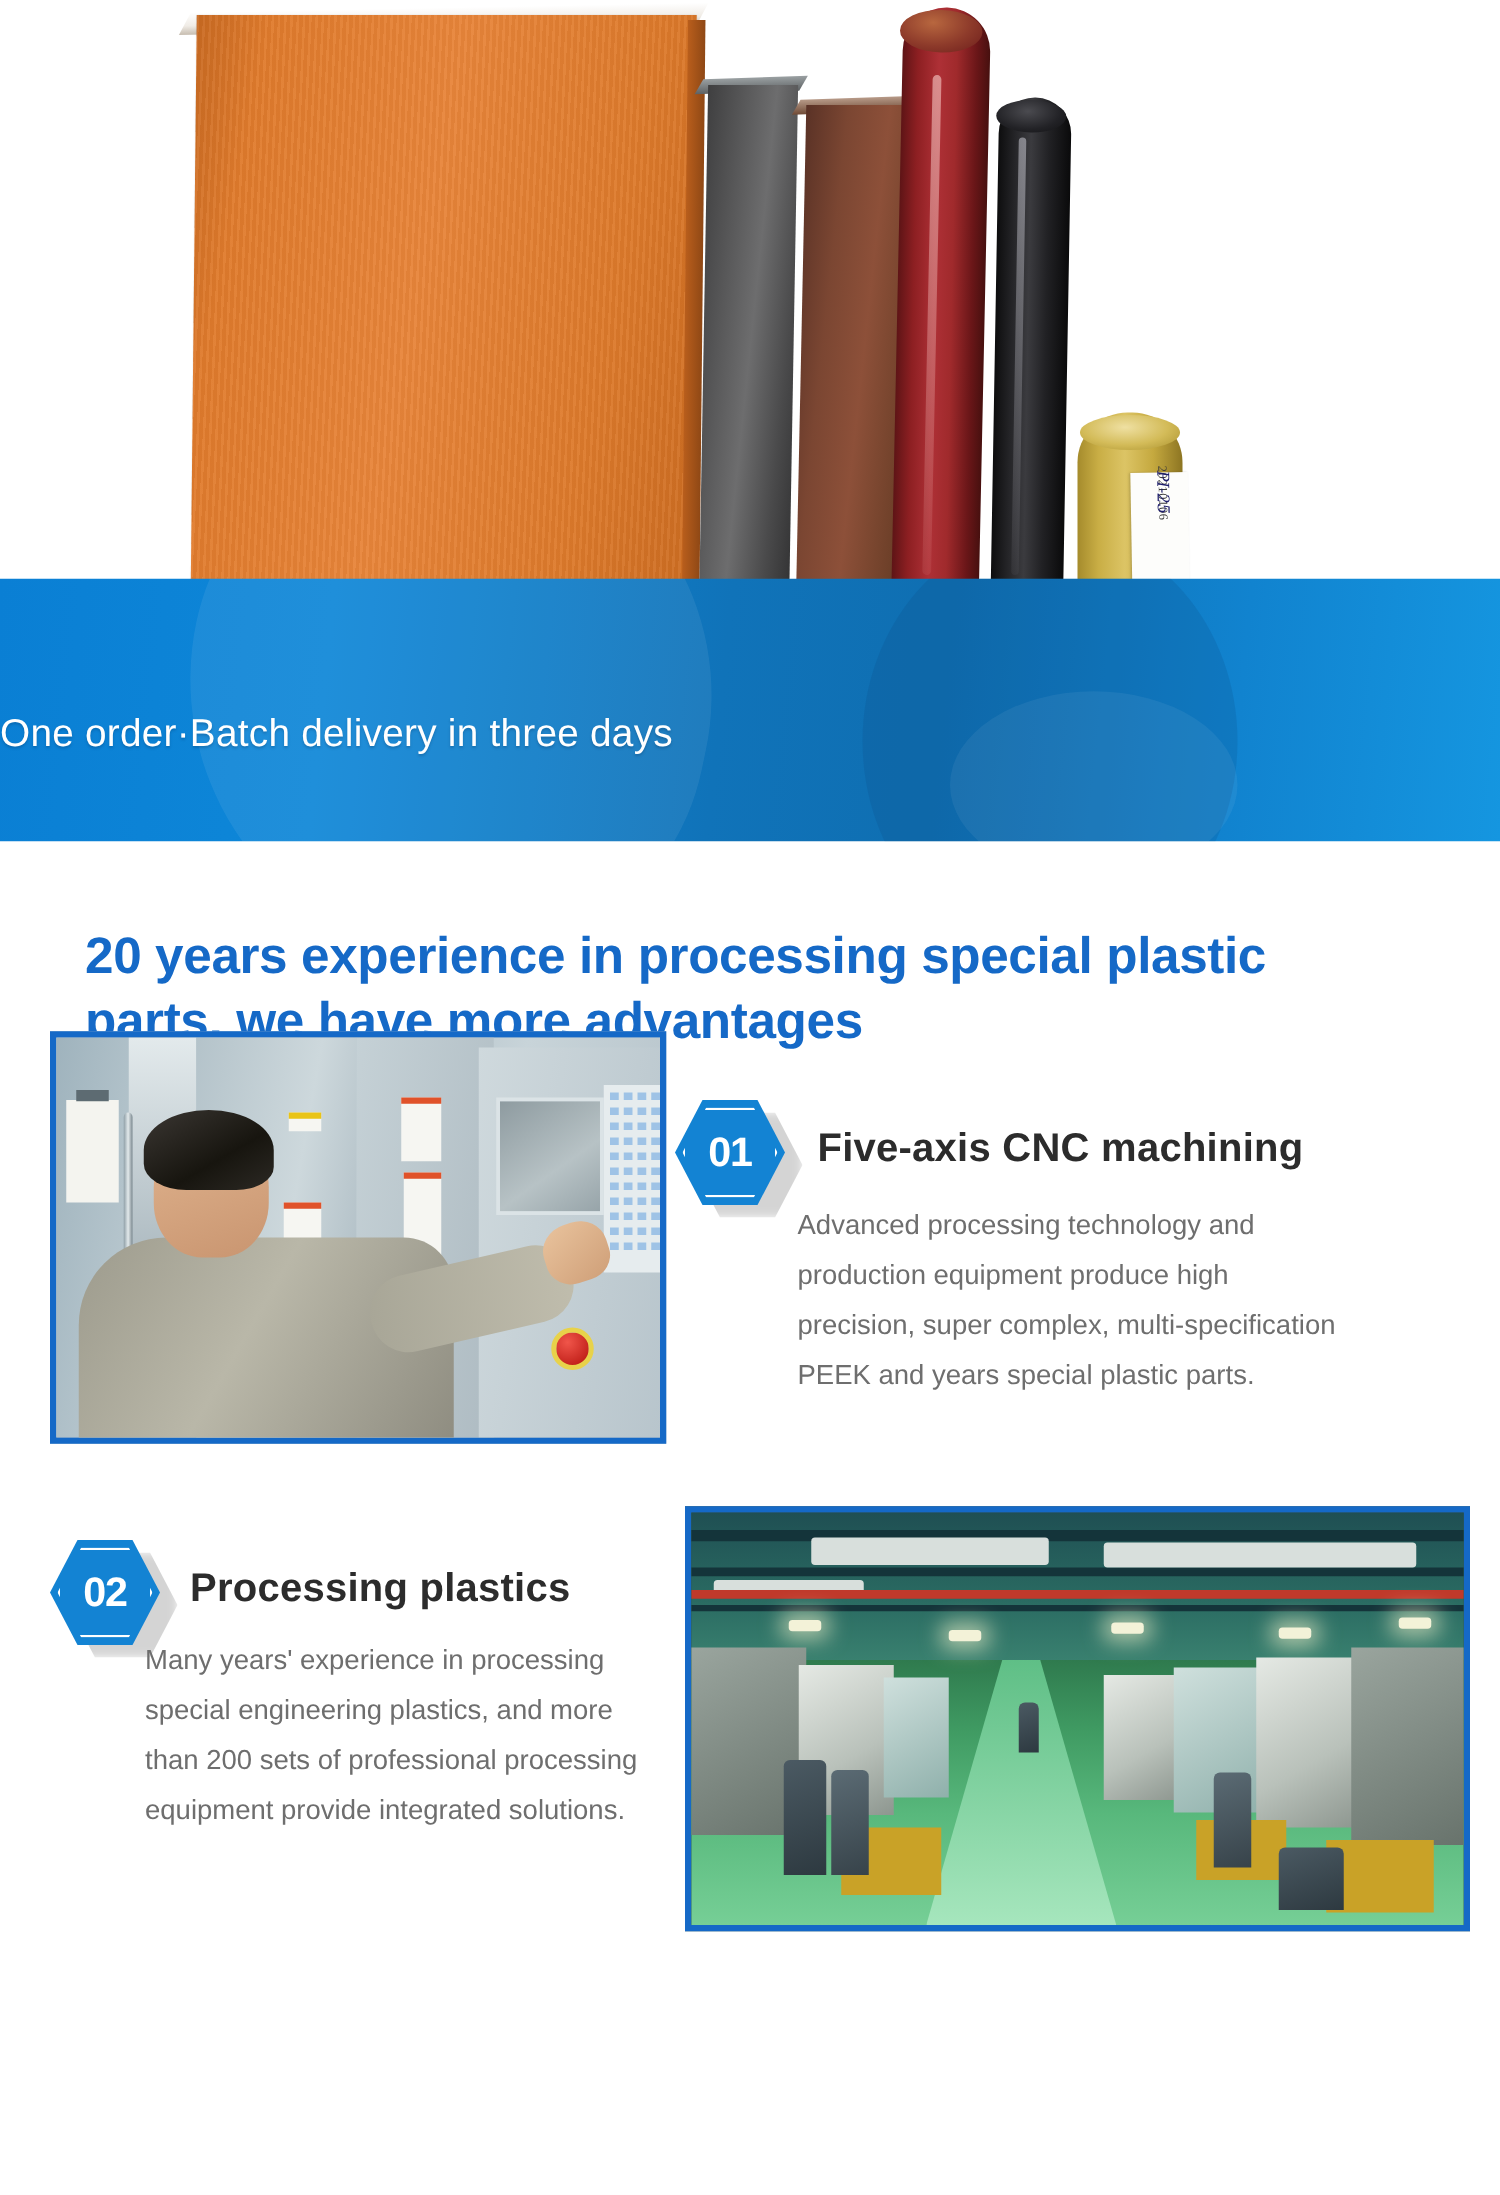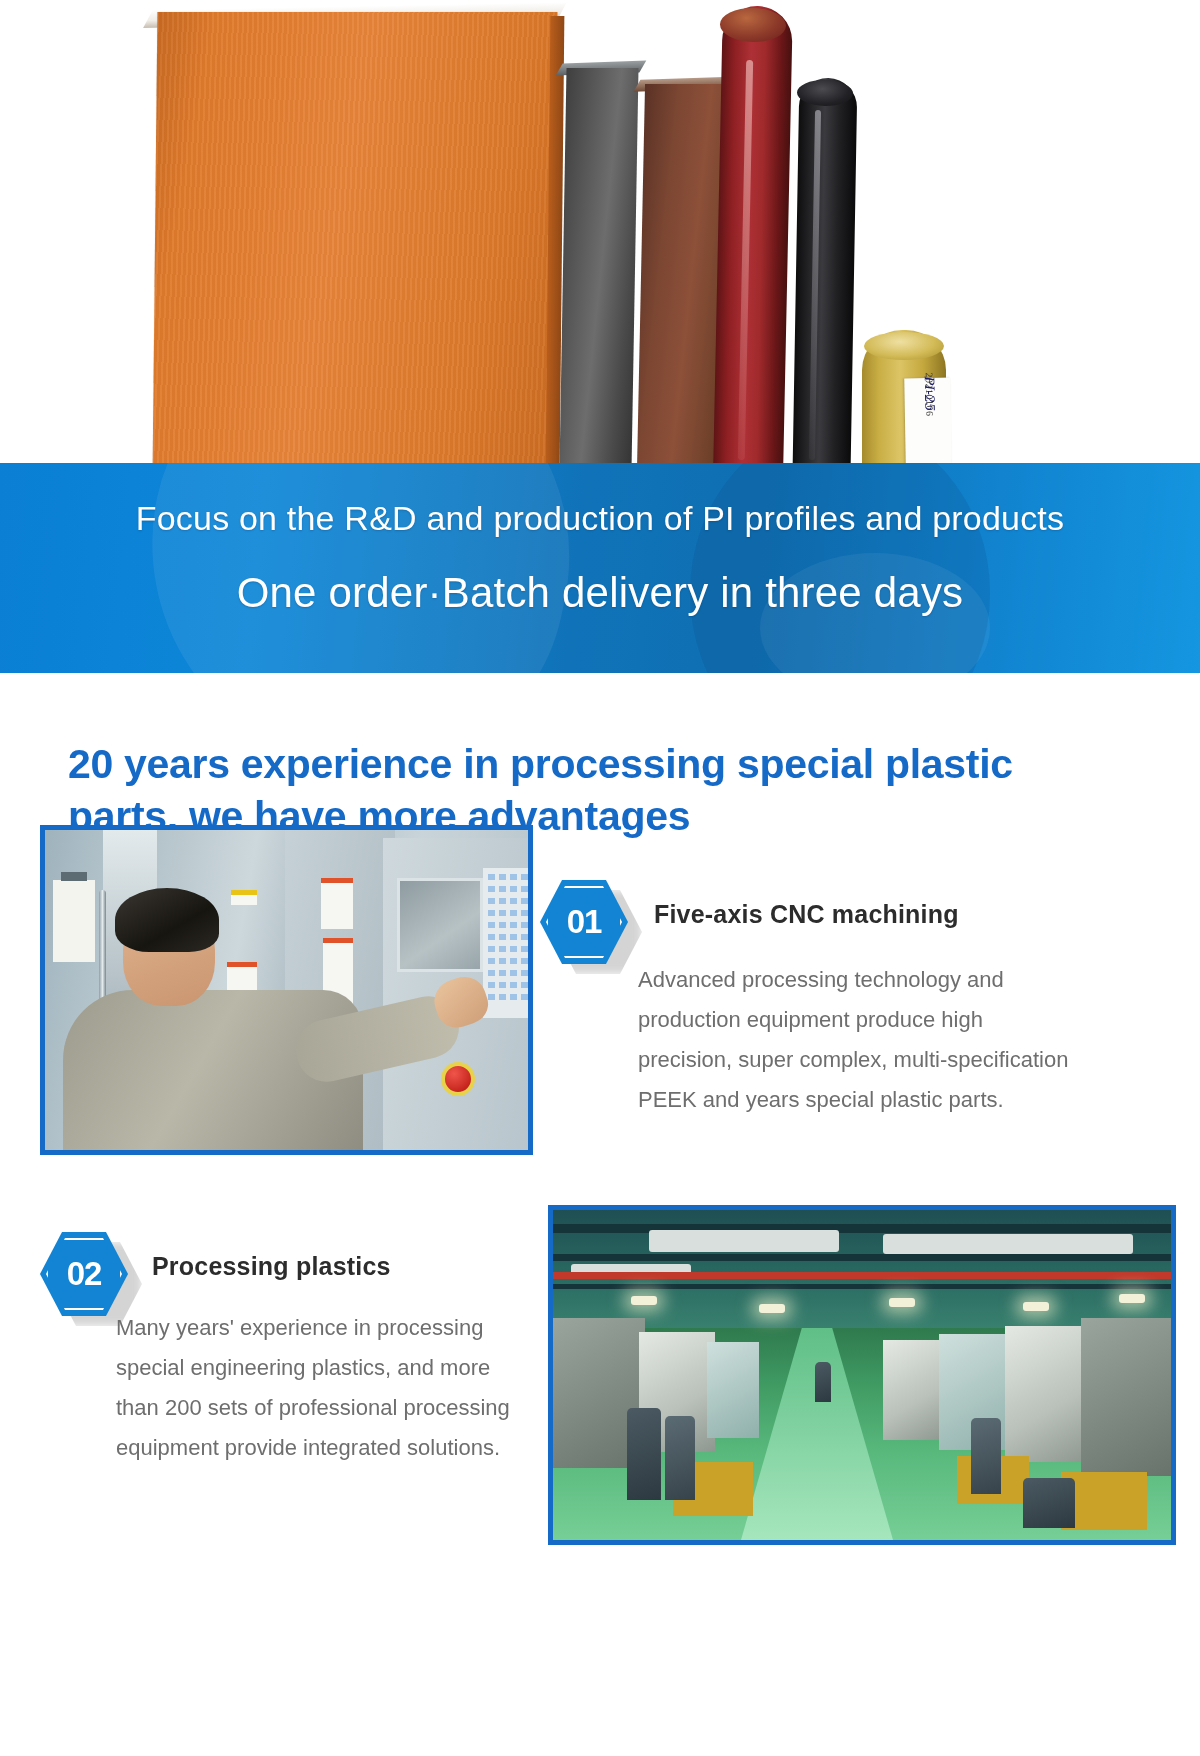--- a/index.html
+++ b/index.html
@@ -145,22 +145,22 @@
   .banner-blob3{
     position:absolute;left:760px;top:90px;width:230px;height:150px;
     background:rgba(255,255,255,.06);border-radius:50%;
   }
   .banner-line1{
     position:absolute;left:0;top:36px;width:1200px;text-align:center;
     color:#ffffff;font-size:34px;font-weight:400;letter-spacing:.2px;
     text-shadow:0 1px 2px rgba(0,40,80,.25);
   }
   .banner-line2{
-    position:absolute;left:0;top:106px;width:1200px;text-align:center;
-    color:#ffffff;font-size:42px;font-weight:400;letter-spacing:.2px;
+    position:absolute;left:0;top:106px;width:1200px;text-align:left;
+    color:#ffffff;font-size:31px;font-weight:400;letter-spacing:.2px;
     text-shadow:0 1px 2px rgba(0,40,80,.25);
   }
 
   
   .heading{
     position:absolute;left:68px;top:738px;width:1010px;
     color:#1569c7;font-size:41px;font-weight:bold;line-height:1.27;
     letter-spacing:-0.3px;
   }
 
@@ -246,21 +246,21 @@
     position:absolute;left:14px;top:10px;width:88px;height:84px;
     background:rgba(120,120,120,.32);filter:blur(4px);
     clip-path:polygon(25% 0%,75% 0%,100% 50%,75% 100%,25% 100%,0% 50%);
   }
   .hex-num{
     position:absolute;left:0;top:0;width:88px;height:84px;
     display:flex;align-items:center;justify-content:center;
     color:#ffffff;font-size:33px;font-weight:bold;letter-spacing:-1px;
   }
   .feat-title{
-    position:absolute;color:#2c2c2c;font-size:25px;font-weight:bold;letter-spacing:.2px;
+    position:absolute;color:#2c2c2c;font-size:32px;font-weight:bold;letter-spacing:.2px;
   }
   .feat-body{
     position:absolute;color:#6e6e6e;font-size:22px;line-height:1.82;
   }
 </style>
 </head>
 <body>
 
 <div class="hero">
   <div class="hero-stage">
@@ -288,21 +288,20 @@
       <div class="rod-label-txt">20210106</div>
       <div class="rod-label-sig">PI-25</div>
     </div>
   </div>
 </div>
 
 <div class="banner">
   <div class="banner-blob1"></div>
   <div class="banner-blob2"></div>
   <div class="banner-blob3"></div>
-  <div class="banner-line1">Focus on the R&amp;D and production of PI profiles and products</div>
   <div class="banner-line2">One order·Batch delivery in three days</div>
 </div>
 
 <div class="heading">20 years experience in processing special plastic parts, we have more advantages</div>
 
 <div class="photo-cnc">
   <div class="cnc-wall"></div>
   <div class="cnc-doorgap"></div>
   <div class="cnc-panelA"></div>
   <div class="cnc-panelB"></div>

